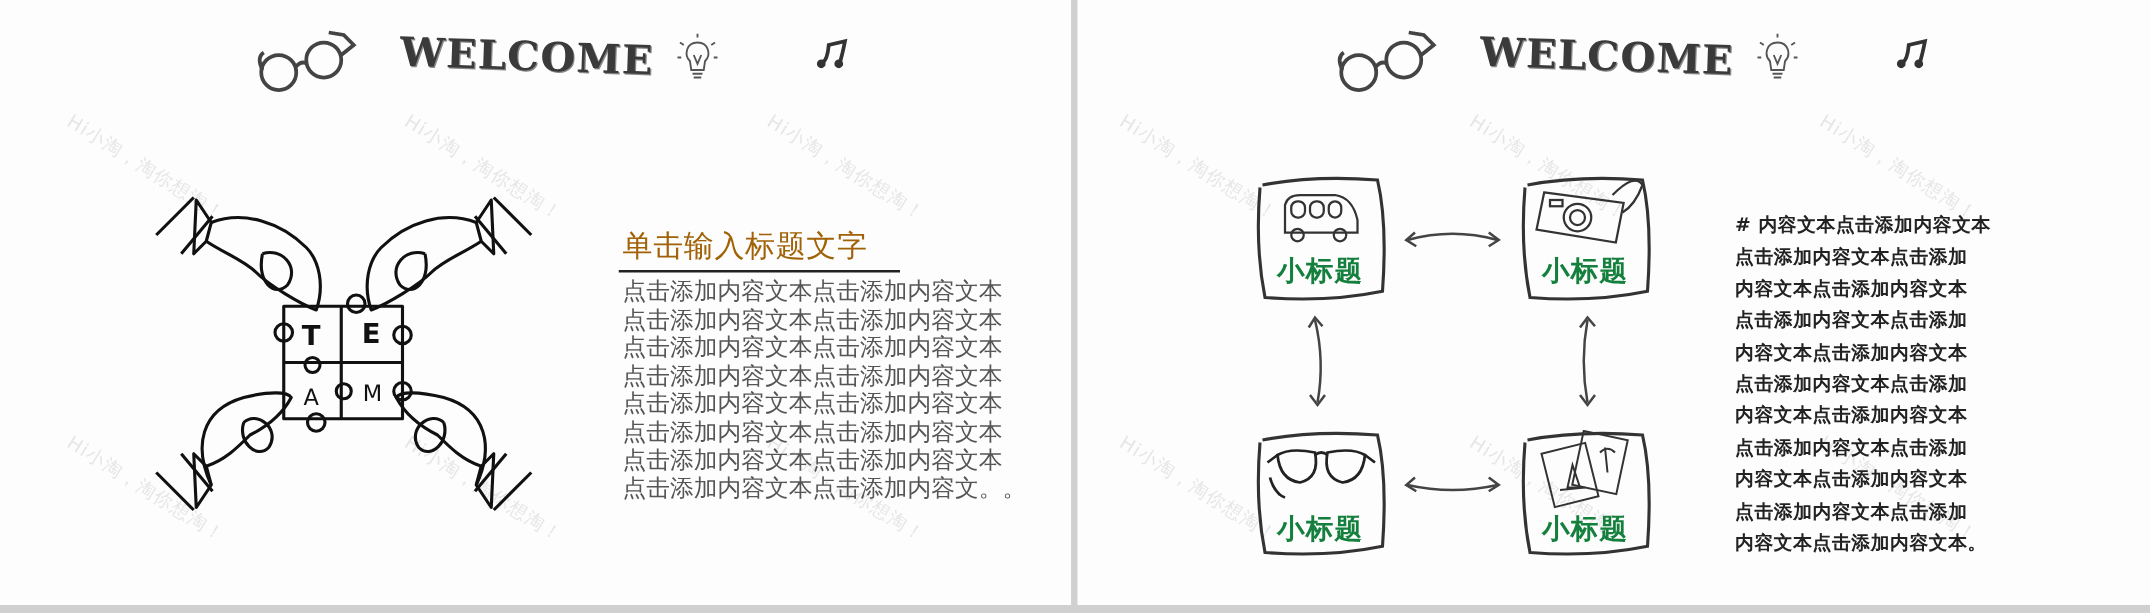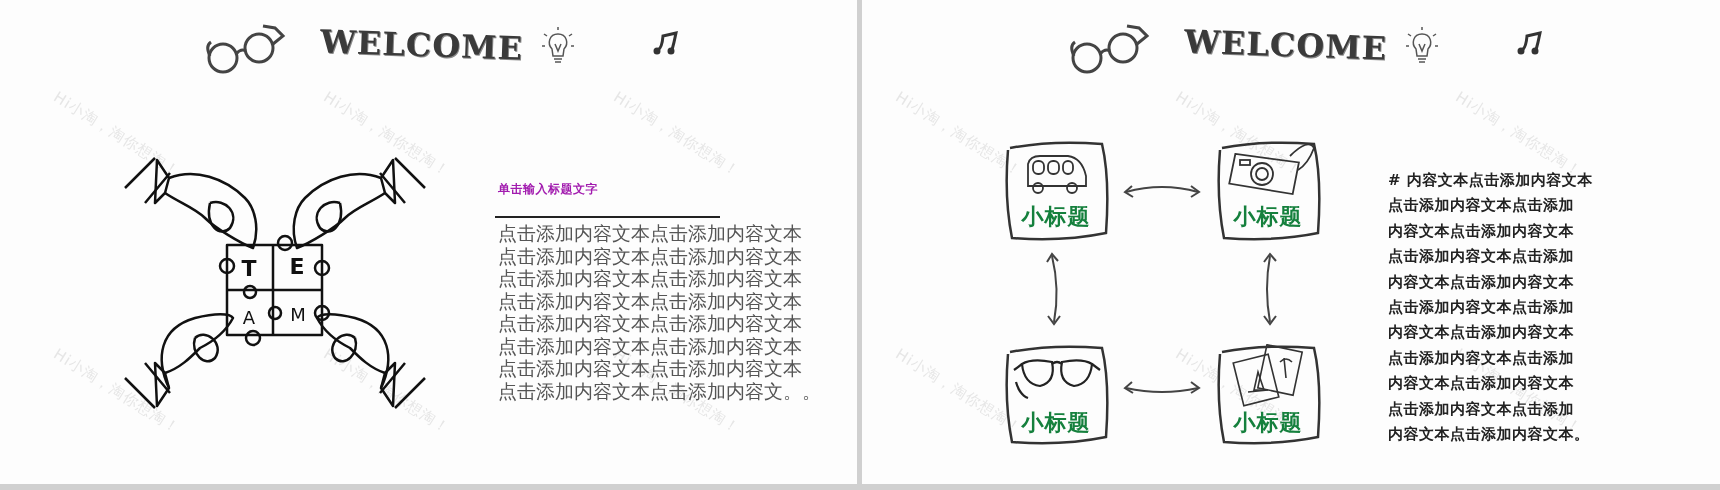--- a/index.html
+++ b/index.html
@@ -6,21 +6,21 @@
   body { width:1720px; height:490px; background:#d4d4d4; position:relative; overflow:hidden; font-family:"DejaVu Sans", sans-serif; }
   .slide { position:absolute; top:0; height:484px; background:#fdfdfd; overflow:hidden; }
   #slide-left { left:0; width:857px; }
   #slide-right { left:862px; width:858px; }
   .divider { position:absolute; left:857px; top:0; width:5px; height:490px; background:#d0d0d0; }
   .bottom-bar { position:absolute; left:0; top:484px; width:1720px; height:6px; background:#d0d0d0; }
 
   .wm { position:absolute; color:#e6e6e6; font-size:15px; transform:rotate(32deg); transform-origin:left top; white-space:nowrap; letter-spacing:1px; pointer-events:none; font-family:"DejaVu Sans", sans-serif; }
   .welcome-text { position:absolute; font-family:"DejaVu Serif", serif; font-weight:bold; font-size:32px; color:#3a3a3a; letter-spacing:1px; text-shadow:1px 1px 0 #888; }
 
-  .title { position:absolute; font-size:12px; font-weight:bold; color:#a21caf; font-family:"DejaVu Sans", sans-serif; letter-spacing:0.5px; }
+  .title { position:absolute; font-size:24px; font-weight:normal; color:#a16207; font-family:"DejaVu Sans", sans-serif; letter-spacing:0.5px; }
   .title-rule { position:absolute; height:2px; background:#222; }
   .body-lines { position:absolute; font-size:19px; color:#555; line-height:22.5px; font-family:"DejaVu Sans", sans-serif; }
   .body-lines div { white-space:nowrap; }
 
   .rtext { position:absolute; left:526px; top:168px; font-family:"DejaVu Serif", serif; font-size:15px; line-height:25.4px; color:#222; font-weight:bold; }
   .rtext div { white-space:nowrap; letter-spacing:0.5px; }
 
   .card { position:absolute; width:108px; height:108px; }
   .card svg.frame { position:absolute; left:0; top:0; }
   .card .label { position:absolute; left:0; width:108px; text-align:center; font-size:22px; font-weight:bold; color:#15803d; letter-spacing:1px; font-family:"DejaVu Sans", sans-serif; }

